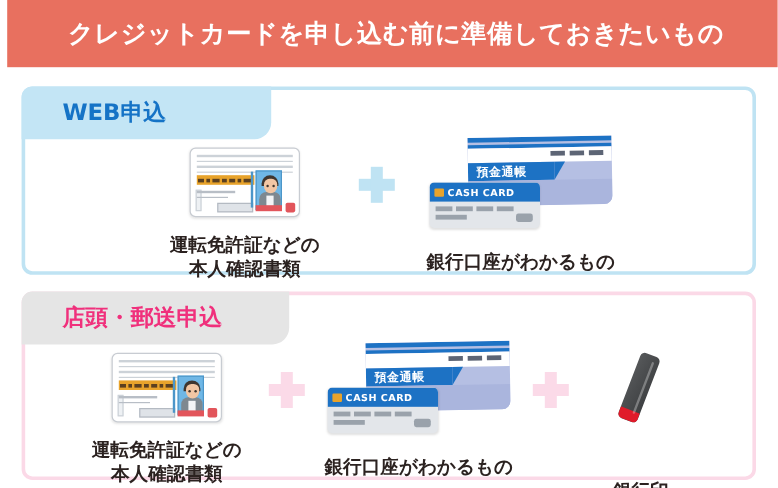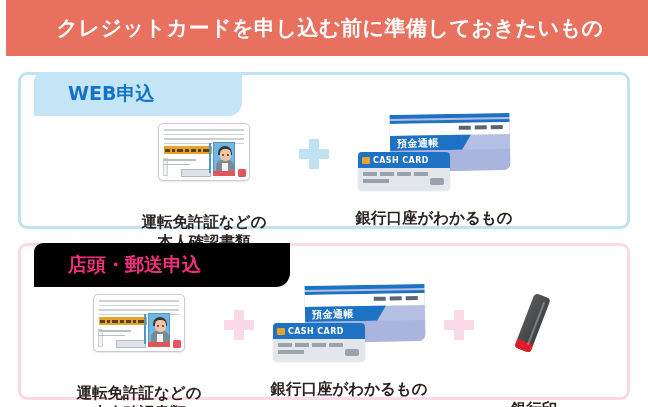--- a/index.html
+++ b/index.html
@@ -52,29 +52,28 @@
     border: 3px solid #fbd9e7;
   }
   .panel-tab {
     position: absolute;
     left: -3px; top: -3px;
     height: 44px;
     border-radius: 9px 0 14px 0;
     display: flex;
     align-items: center;
     padding: 0 26px 0 34px;
-    margin-left: 16px;
   }
   .tab-web {
     background: #c3e5f5;
     width: 208px;
   }
   .tab-shop {
-    background: #000000;
-    width: 256px;
+    background: #e5e5e5;
+    width: 223px;
   }
   .tab-label {
     font-size: 19px;
     font-weight: bold;
     white-space: nowrap;
   }
   .tab-web .tab-label { color: #1573c6; }
   .tab-shop .tab-label { color: #f0307c; }
 
   
@@ -370,21 +369,21 @@
     background: rgba(255,255,255,0.30);
     border-radius: 2px;
   }
   .hk-ink {
     position: absolute;
     left: 0; bottom: 0;
     width: 100%; height: 9px;
     background: #e01b2a;
   }
 
-  .item-text-web { margin-top: 24px; }
+  .item-text-web { margin-top: 6px; }
 </style>
 </head>
 <body>
 
 <div id="page">
 
   <div class="header-band">
     <div class="header-title">クレジットカードを申し込む前に準備しておきたいもの</div>
   </div>
 

